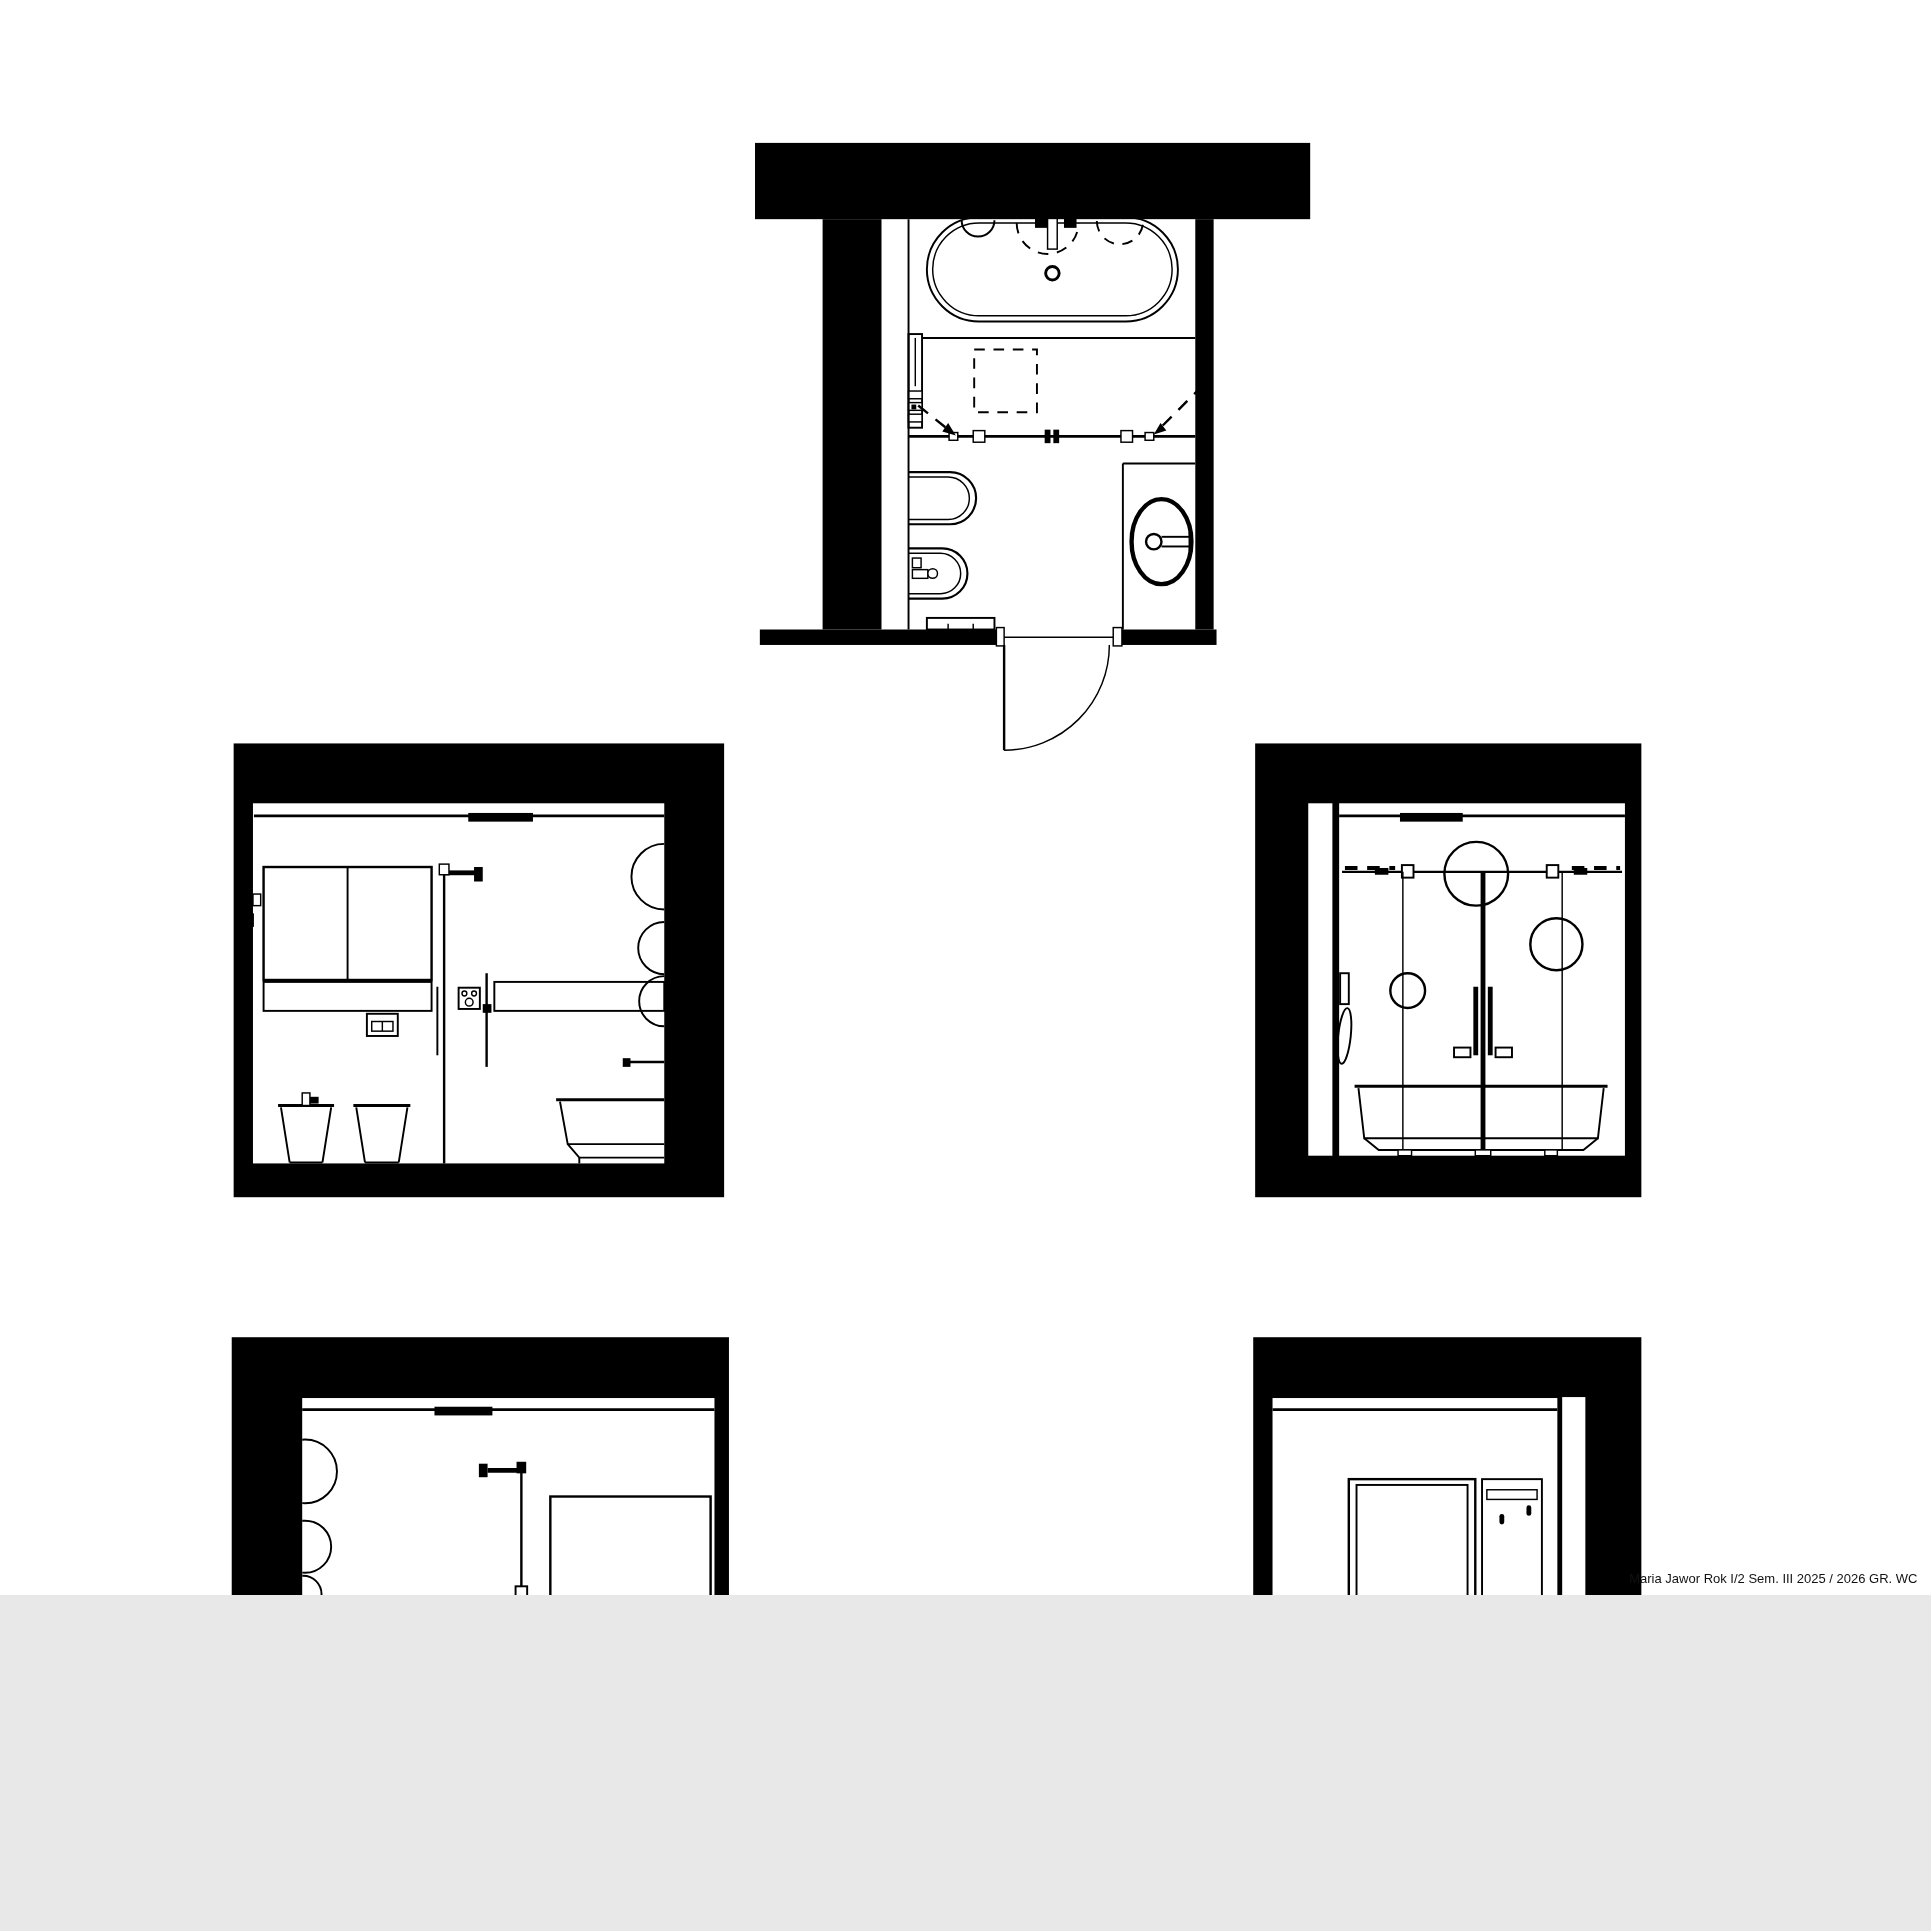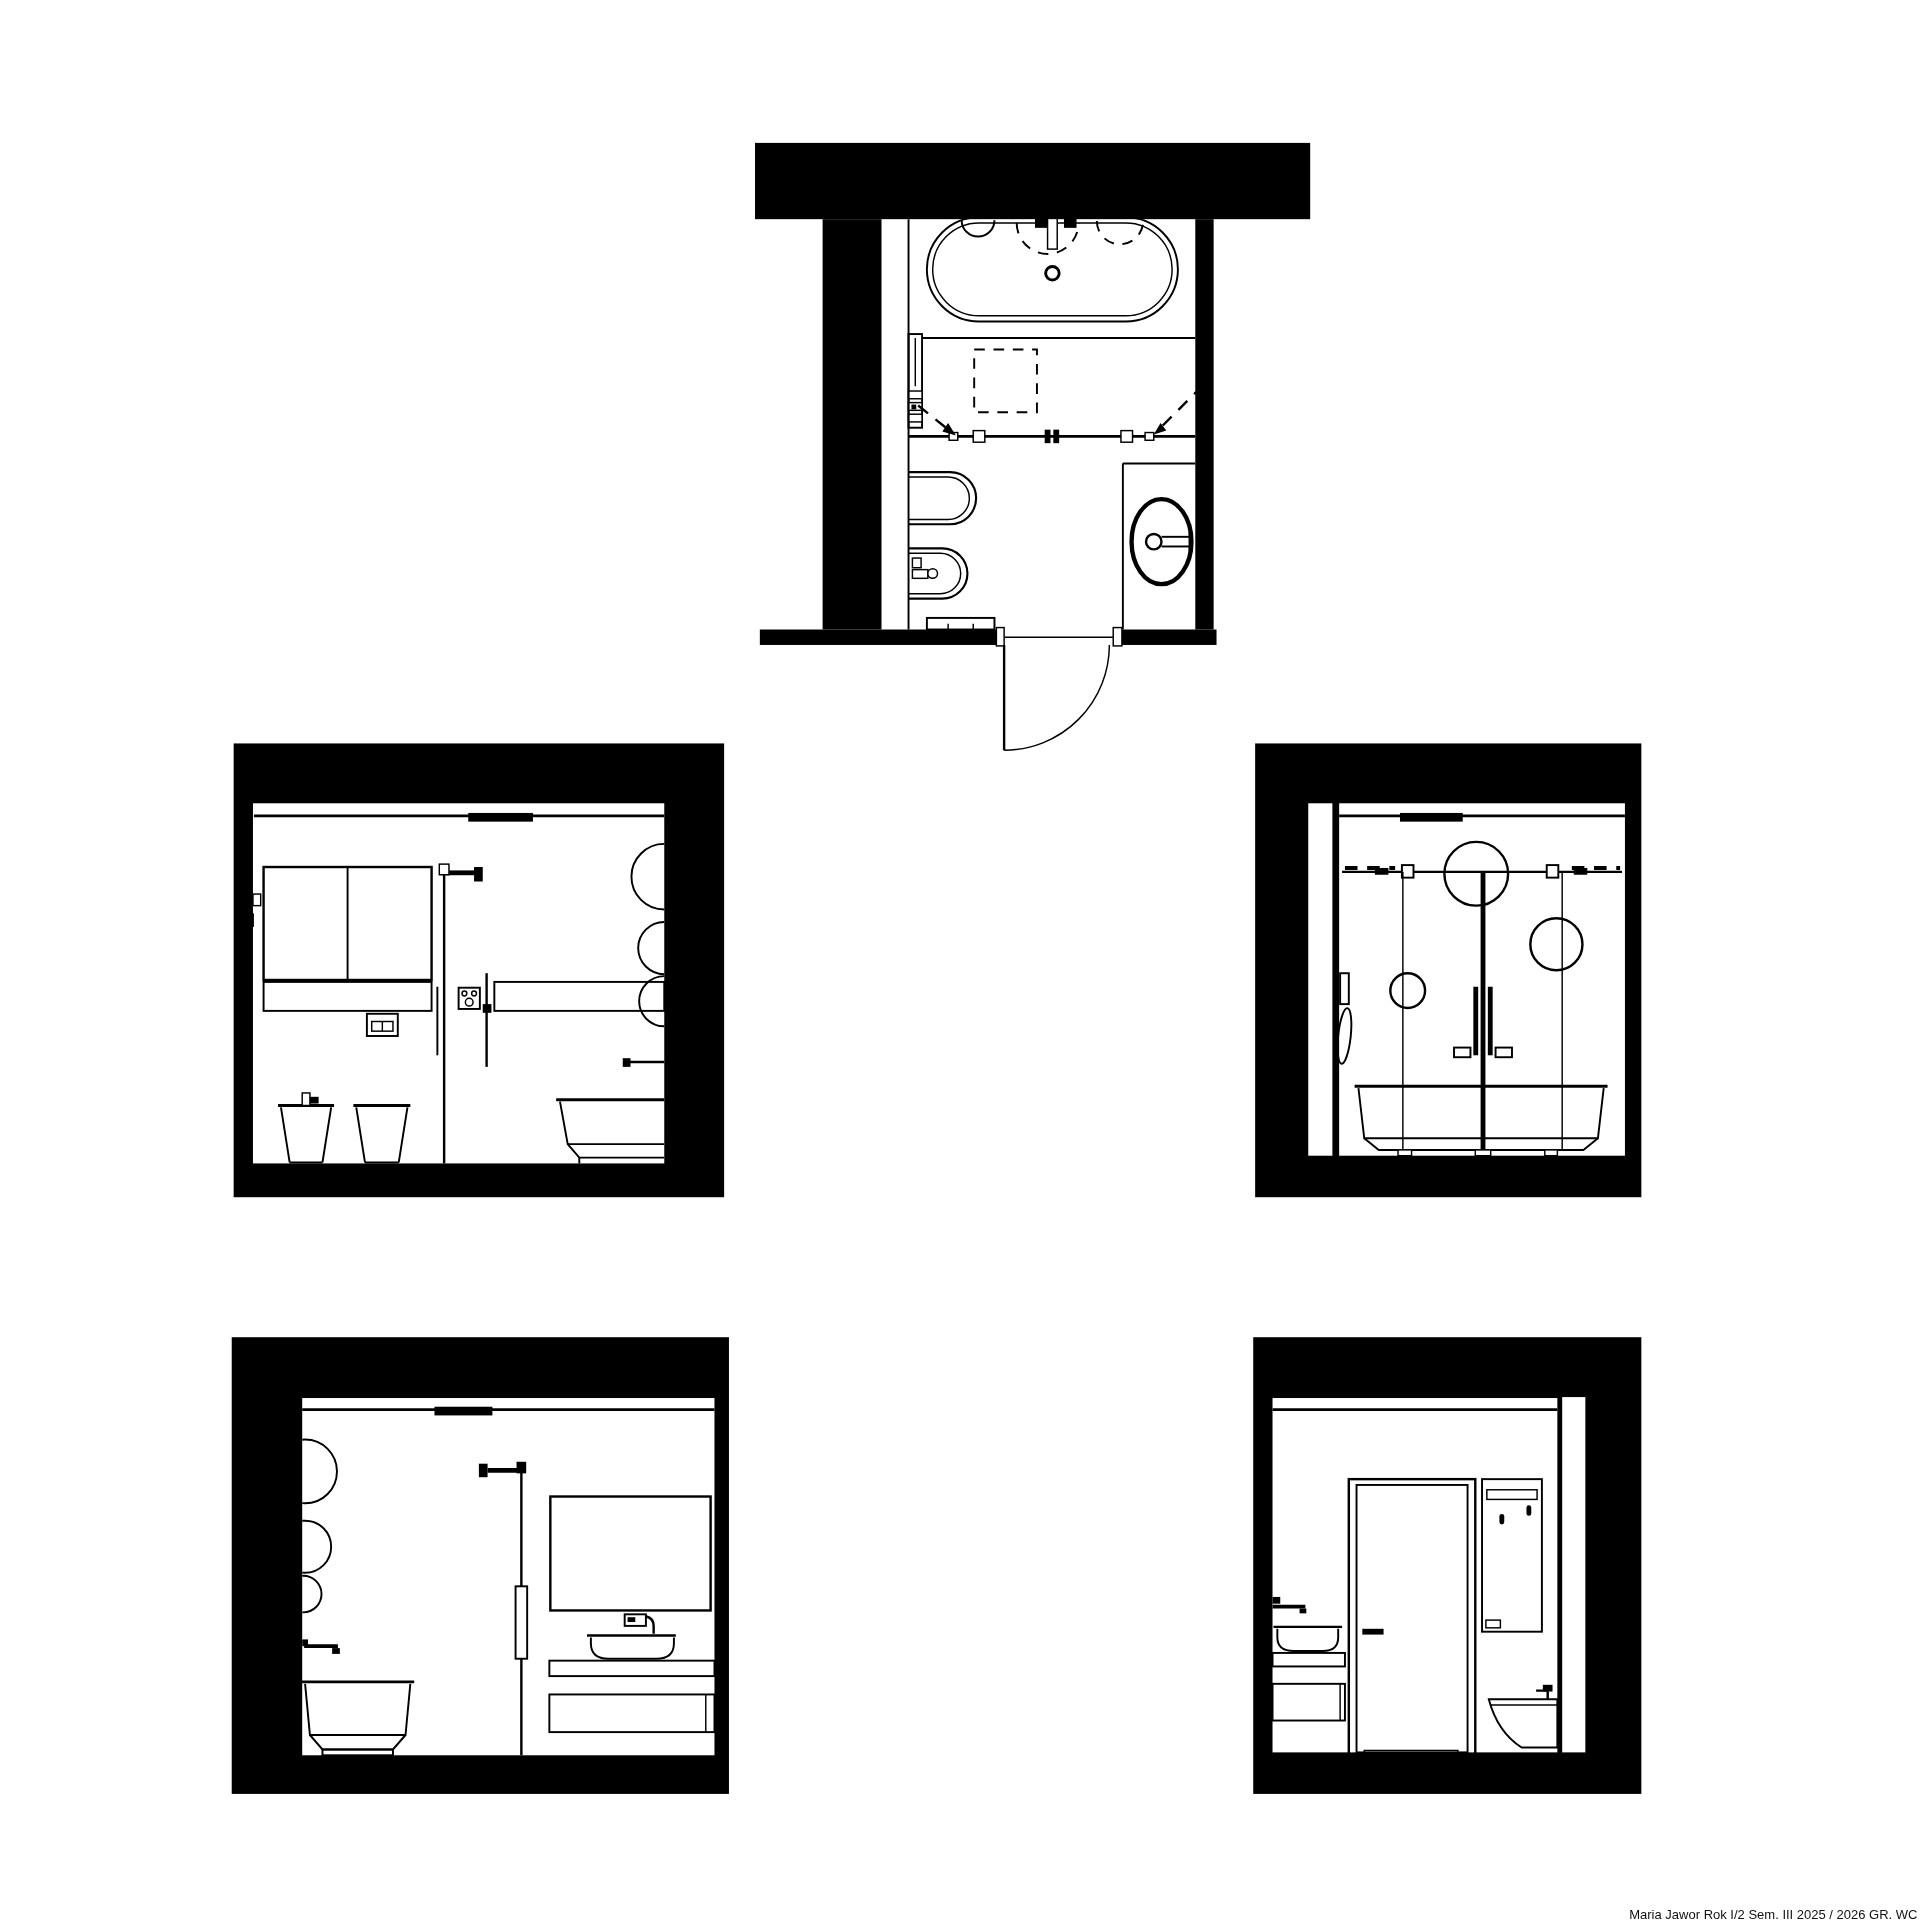--- a/index.html
+++ b/index.html
@@ -1,18 +1,18 @@
 <!DOCTYPE html>
 <html style="--ink: #000000; --paper: #ffffff;"><head>
 <meta charset="utf-8">
 <style>
   :root{ --ink:#000000; --paper:#ffffff; }
   html,body{margin:0;padding:0;background:#e8e8e8;}
   .sheet{
-    position:relative;width:1931px;height:1931px;background:var(--paper);
+    position:relative;width:1931px;height:1595px;background:var(--paper);
     font-family:"Liberation Sans", sans-serif; overflow:hidden;
   }
   .sheet svg{position:absolute;left:0;top:0;width:1931px;height:1931px;display:block;}
   .ln{fill:none;stroke:var(--ink);stroke-width:2;stroke-linecap:butt;stroke-linejoin:miter;}
   .w15{stroke-width:1.5}.w22{stroke-width:2.2}.w25{stroke-width:2.5}
   .w3{stroke-width:3}.w4{stroke-width:4}.w45{stroke-width:4.5}.w5{stroke-width:5}
   .blk{fill:var(--ink);stroke:none;}
   .wht{fill:var(--paper);stroke:var(--ink);stroke-width:1.5;}
   .wht2{fill:var(--paper);stroke:var(--ink);stroke-width:2;}
   .dsh{stroke-dasharray:11 9;}

